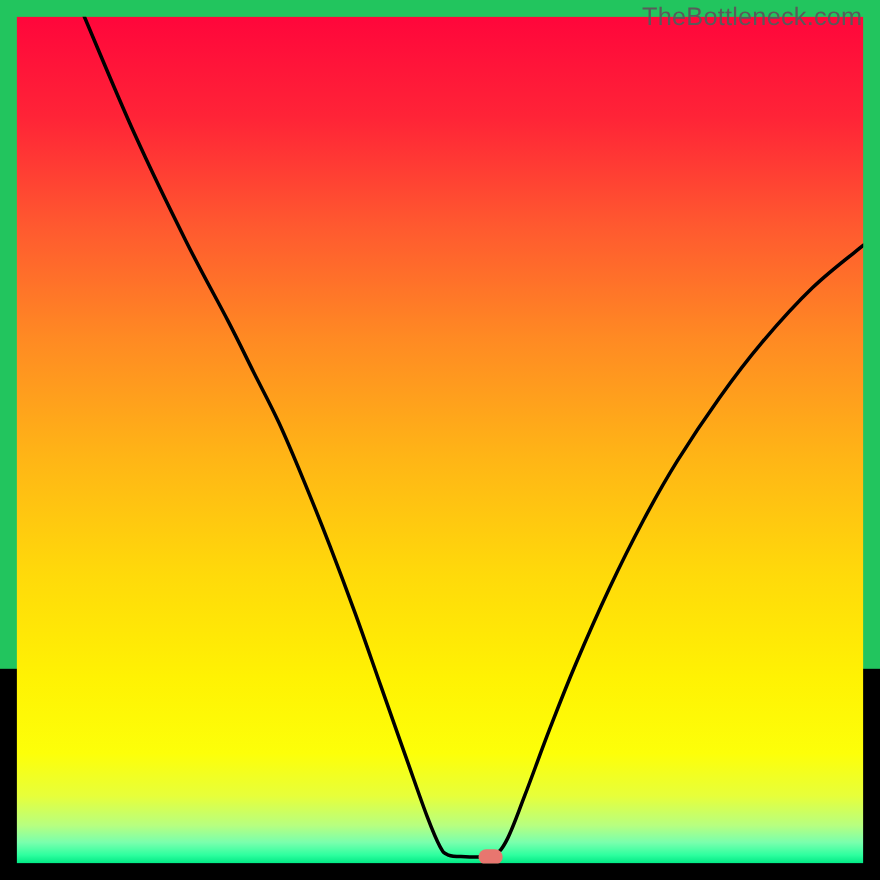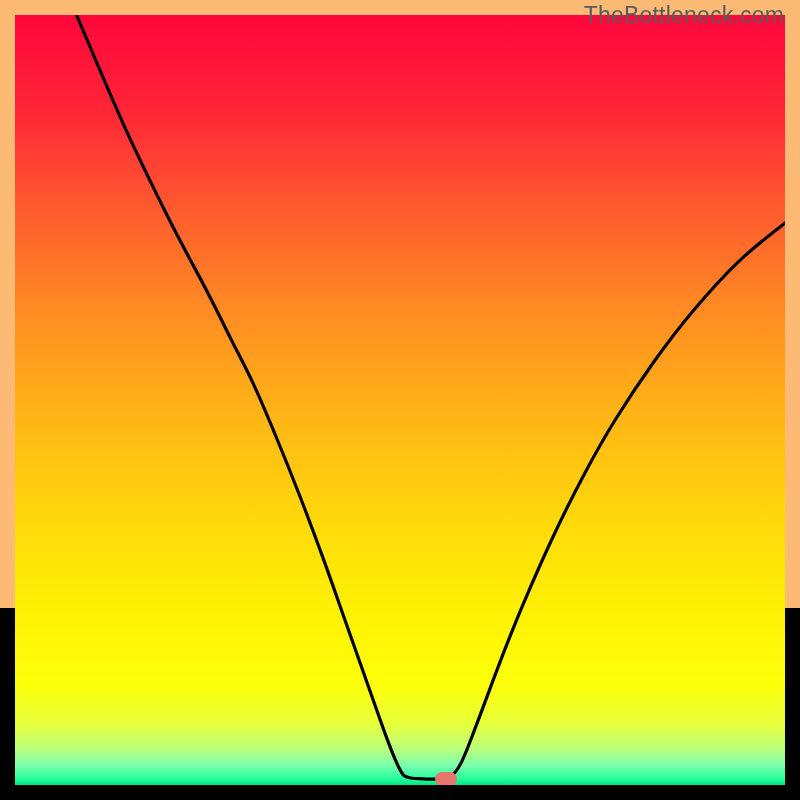--- a/index.html
+++ b/index.html
@@ -8,21 +8,21 @@
     width: 800px;
     height: 800px;
     background: #000;
     font-family: Arial, Helvetica, sans-serif;
     overflow: hidden;
   }
   .chart-container {
     position: relative;
     width: 800px;
     height: 608px;
-    background: #fdba74;
+    background: #22c55e;
   }
   .plot-area {
     position: absolute;
     left: 15px;
     top: 15px;
     width: 770px;
     height: 770px;
     overflow: hidden;
   }
   .gradient-bg {

